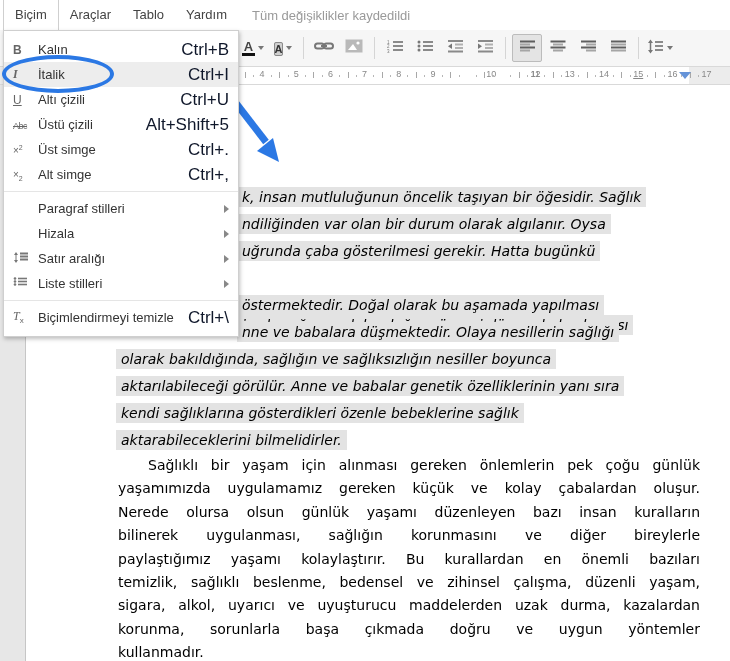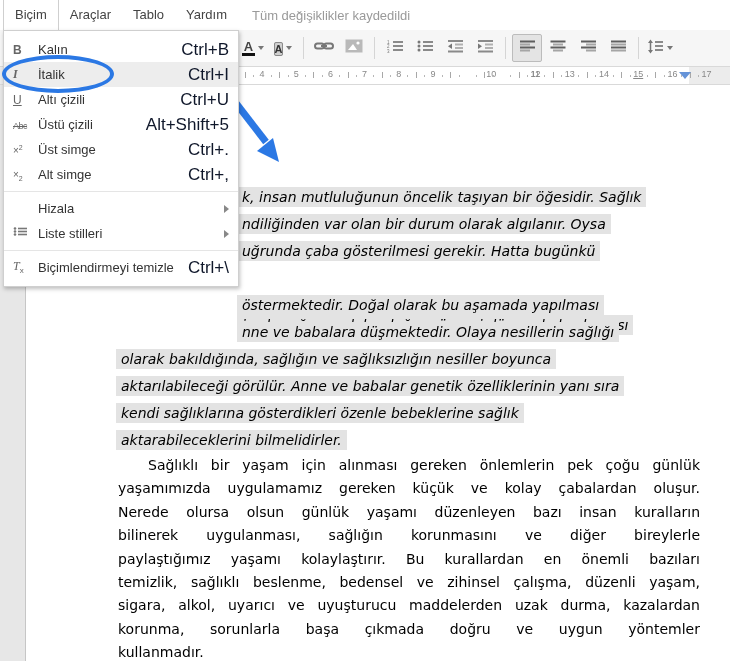--- a/index.html
+++ b/index.html
@@ -309,21 +309,39 @@
       <span class="sc">Ctrl+.</span>
     </div>
     <div class="menu-row">
       <span class="mi"><span style="font-size:10px">×<sub style="font-size:7px">2</sub></span></span>
       <span class="lbl">Alt simge</span>
       <span class="sc">Ctrl+,</span>
     </div>
     <div class="menu-sep"></div>
     <div class="menu-row">
       <span class="mi"></span>
+      <span class="lbl">Paragraf stilleri</span>
+      <span class="sub"></span>
+    </div>
+    <div class="menu-row">
+      <span class="mi"></span>
       <span class="lbl">Hizala</span>
+      <span class="sub"></span>
+    </div>
+    <div class="menu-row">
+      <span class="mi"><svg width="15" height="13" viewBox="0 0 15 13">
+          <path d="M3 1 L5 4 H1 Z M3 12 L5 9 H1 Z" fill="#777"></path>
+          <line x1="3" y1="3" x2="3" y2="10" stroke="#777"></line>
+          <g>
+            <line x1="7" y1="2.5" x2="15" y2="2.5" stroke="#777" stroke-width="2"></line>
+            <line x1="7" y1="5.5" x2="15" y2="5.5" stroke="#777" stroke-width="2"></line>
+            <line x1="7" y1="8.5" x2="15" y2="8.5" stroke="#777" stroke-width="2"></line>
+          </g>
+        </svg></span>
+      <span class="lbl">Satır aralığı</span>
       <span class="sub"></span>
     </div>
     <div class="menu-row">
       <span class="mi"><svg width="15" height="13" viewBox="0 0 15 13">
           <circle cx="2" cy="2.5" r="1.3" fill="#777"></circle>
           <circle cx="2" cy="5.5" r="1.3" fill="#777"></circle>
           <circle cx="2" cy="8.5" r="1.3" fill="#777"></circle>
           <line x1="5" y1="2.5" x2="14" y2="2.5" stroke="#777" stroke-width="1.6"></line>
           <line x1="5" y1="5.5" x2="14" y2="5.5" stroke="#777" stroke-width="1.6"></line>
           <line x1="5" y1="8.5" x2="14" y2="8.5" stroke="#777" stroke-width="1.6"></line>

